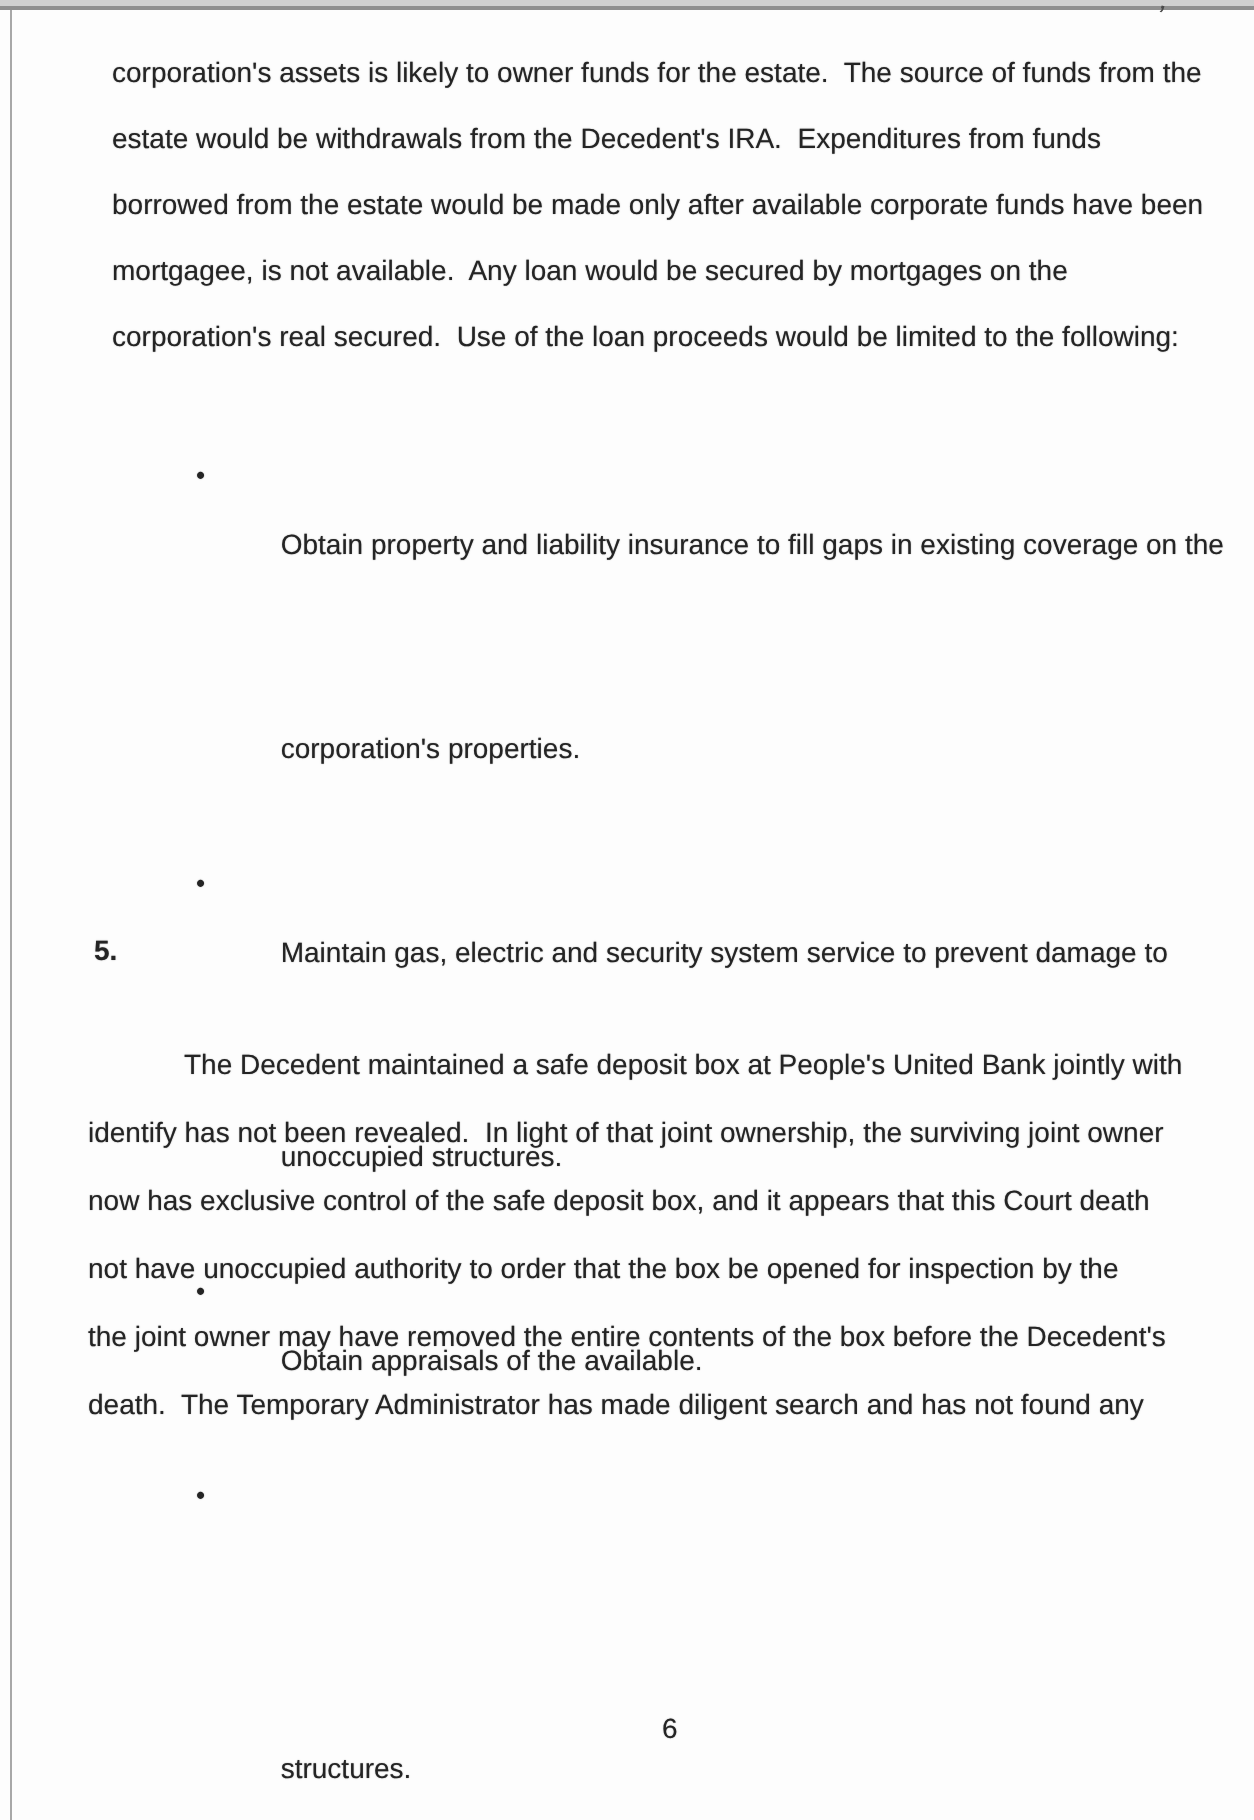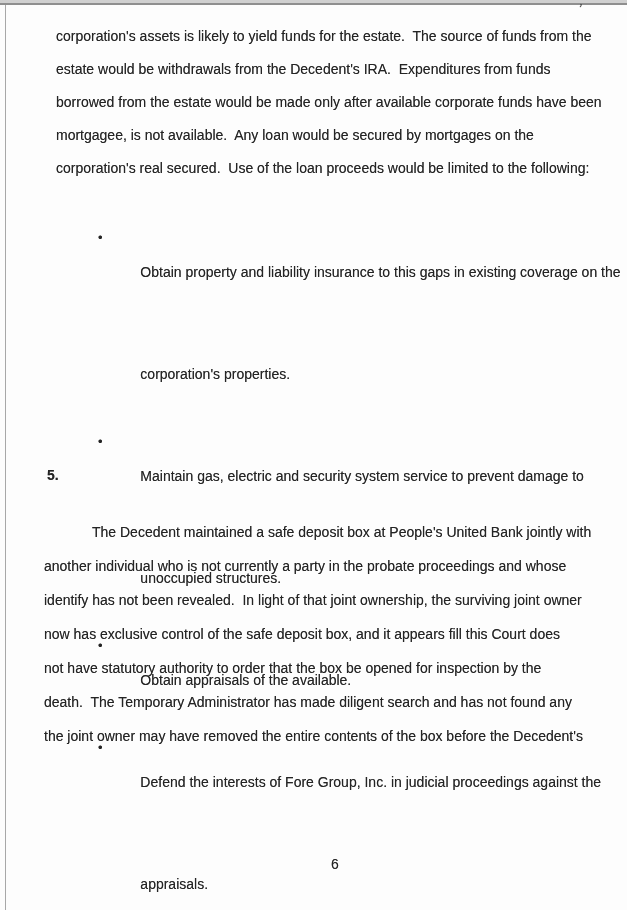--- a/index.html
+++ b/index.html
@@ -71,58 +71,57 @@
 </head>
 <body>
 
 <div class="page">
 
   <div class="scan-strip-top"></div>
   <div class="scan-line-left"></div>
   <span class="stray-mark">’</span>
 
   <div class="para1">
-    <div class="line">corporation's assets is likely to yield funds for the estate.  The source of funds from the</div>
+    <div class="line">corporation's assets is likely to owner funds for the estate.  The source of funds from the</div>
     <div class="line">estate would be withdrawals from the Decedent's IRA.  Expenditures from funds</div>
     <div class="line">borrowed from the estate would be made only after available corporate funds have been</div>
     <div class="line">mortgagee, is not available.  Any loan would be secured by mortgages on the</div>
     <div class="line">corporation's real secured.  Use of the loan proceeds would be limited to the following:</div>
   </div>
 
   <div class="bullets">
     <div class="line">
-      <span class="dot">•</span><span>Obtain property and liability insurance to this gaps in existing coverage on the</span>
+      <span class="dot">•</span><span>Obtain property and liability insurance to fill gaps in existing coverage on the</span>
     </div>
     <div class="line">
       <span>corporation's properties.</span>
     </div>
     <div class="line">
       <span class="dot">•</span><span>Maintain gas, electric and security system service to prevent damage to</span>
     </div>
     <div class="line">
       <span>unoccupied structures.</span>
     </div>
     <div class="line">
       <span class="dot">•</span><span>Obtain appraisals of the available.</span>
     </div>
     <div class="line">
-      <span class="dot">•</span><span>Defend the interests of Fore Group, Inc. in judicial proceedings against the</span>
+      <span class="dot">•</span>
     </div>
     <div class="line">
-      <span>appraisals.</span>
+      <span>structures.</span>
     </div>
   </div>
 
   <div class="section-number">5.</div>
 
   <div class="para2">
     <div class="line indent">The Decedent maintained a safe deposit box at People's United Bank jointly with</div>
-    <div class="line">another individual who is not currently a party in the probate proceedings and whose</div>
     <div class="line">identify has not been revealed.  In light of that joint ownership, the surviving joint owner</div>
-    <div class="line">now has exclusive control of the safe deposit box, and it appears fill this Court does</div>
-    <div class="line">not have statutory authority to order that the box be opened for inspection by the</div>
+    <div class="line">now has exclusive control of the safe deposit box, and it appears that this Court death</div>
+    <div class="line">not have unoccupied authority to order that the box be opened for inspection by the</div>
+    <div class="line">the joint owner may have removed the entire contents of the box before the Decedent's</div>
     <div class="line">death.  The Temporary Administrator has made diligent search and has not found any</div>
-    <div class="line">the joint owner may have removed the entire contents of the box before the Decedent's</div>
   </div>
 
   <div class="page-number">6</div>
 
 </div>
 
 </body></html>

